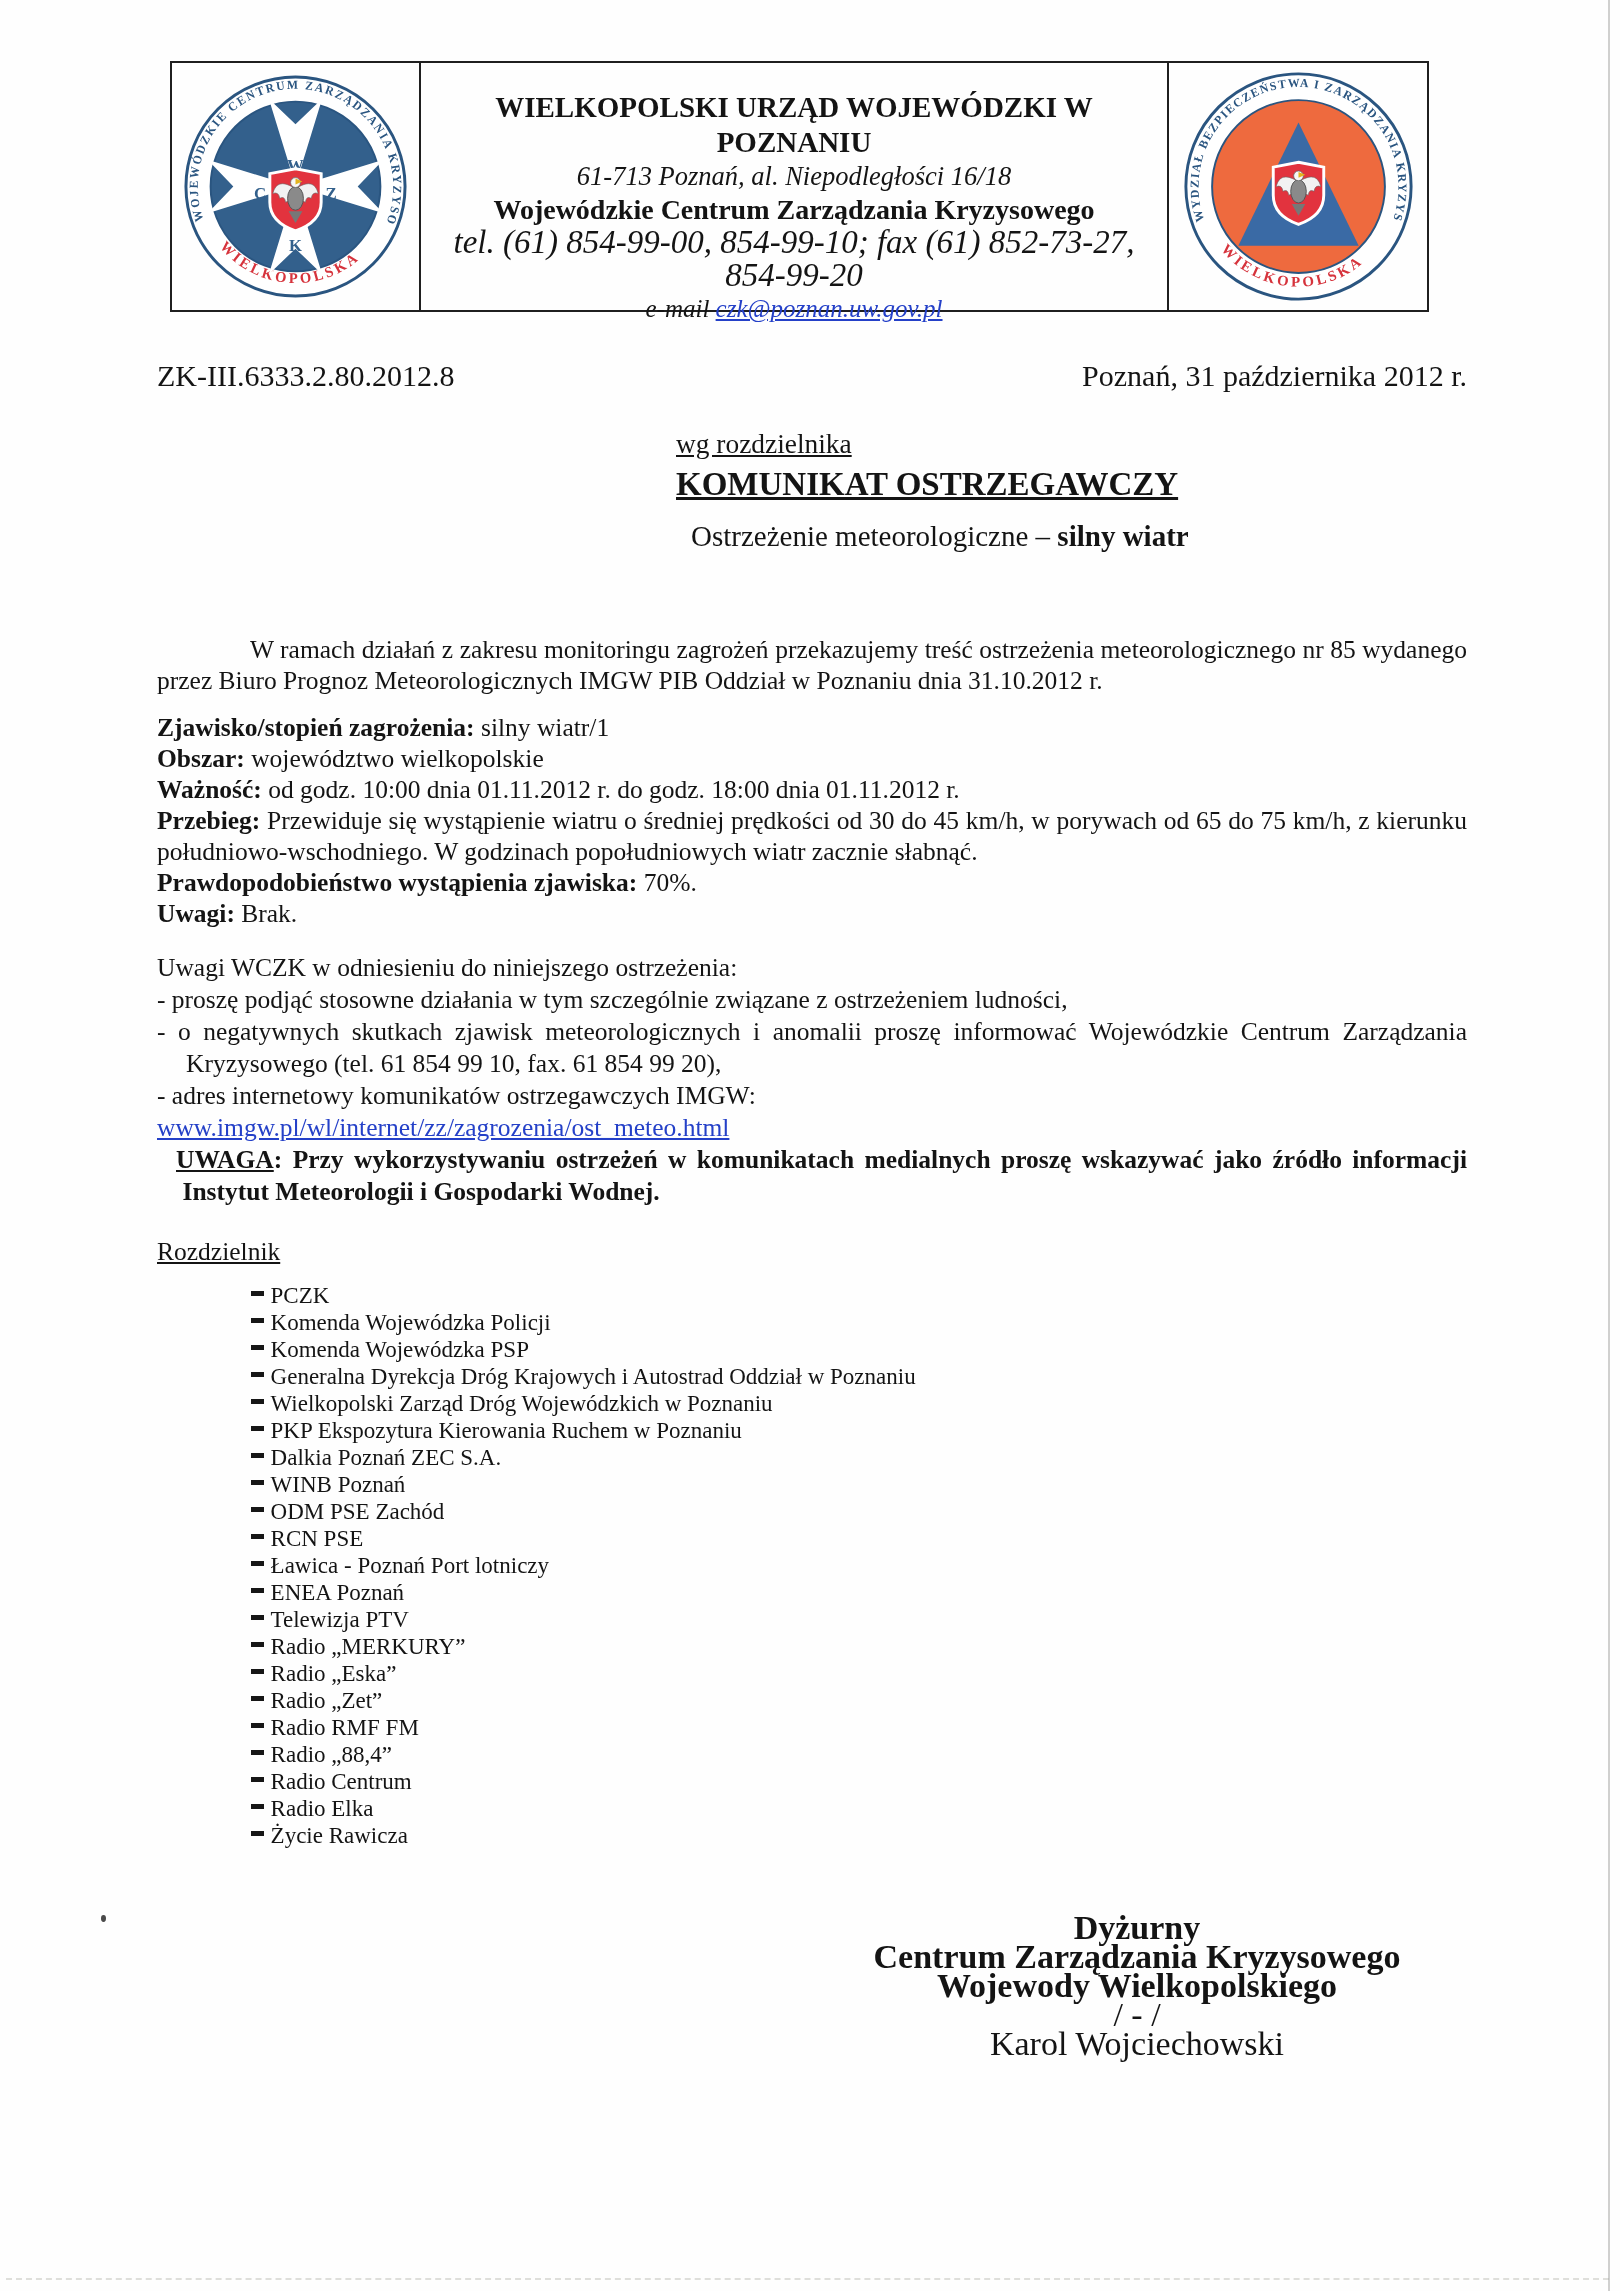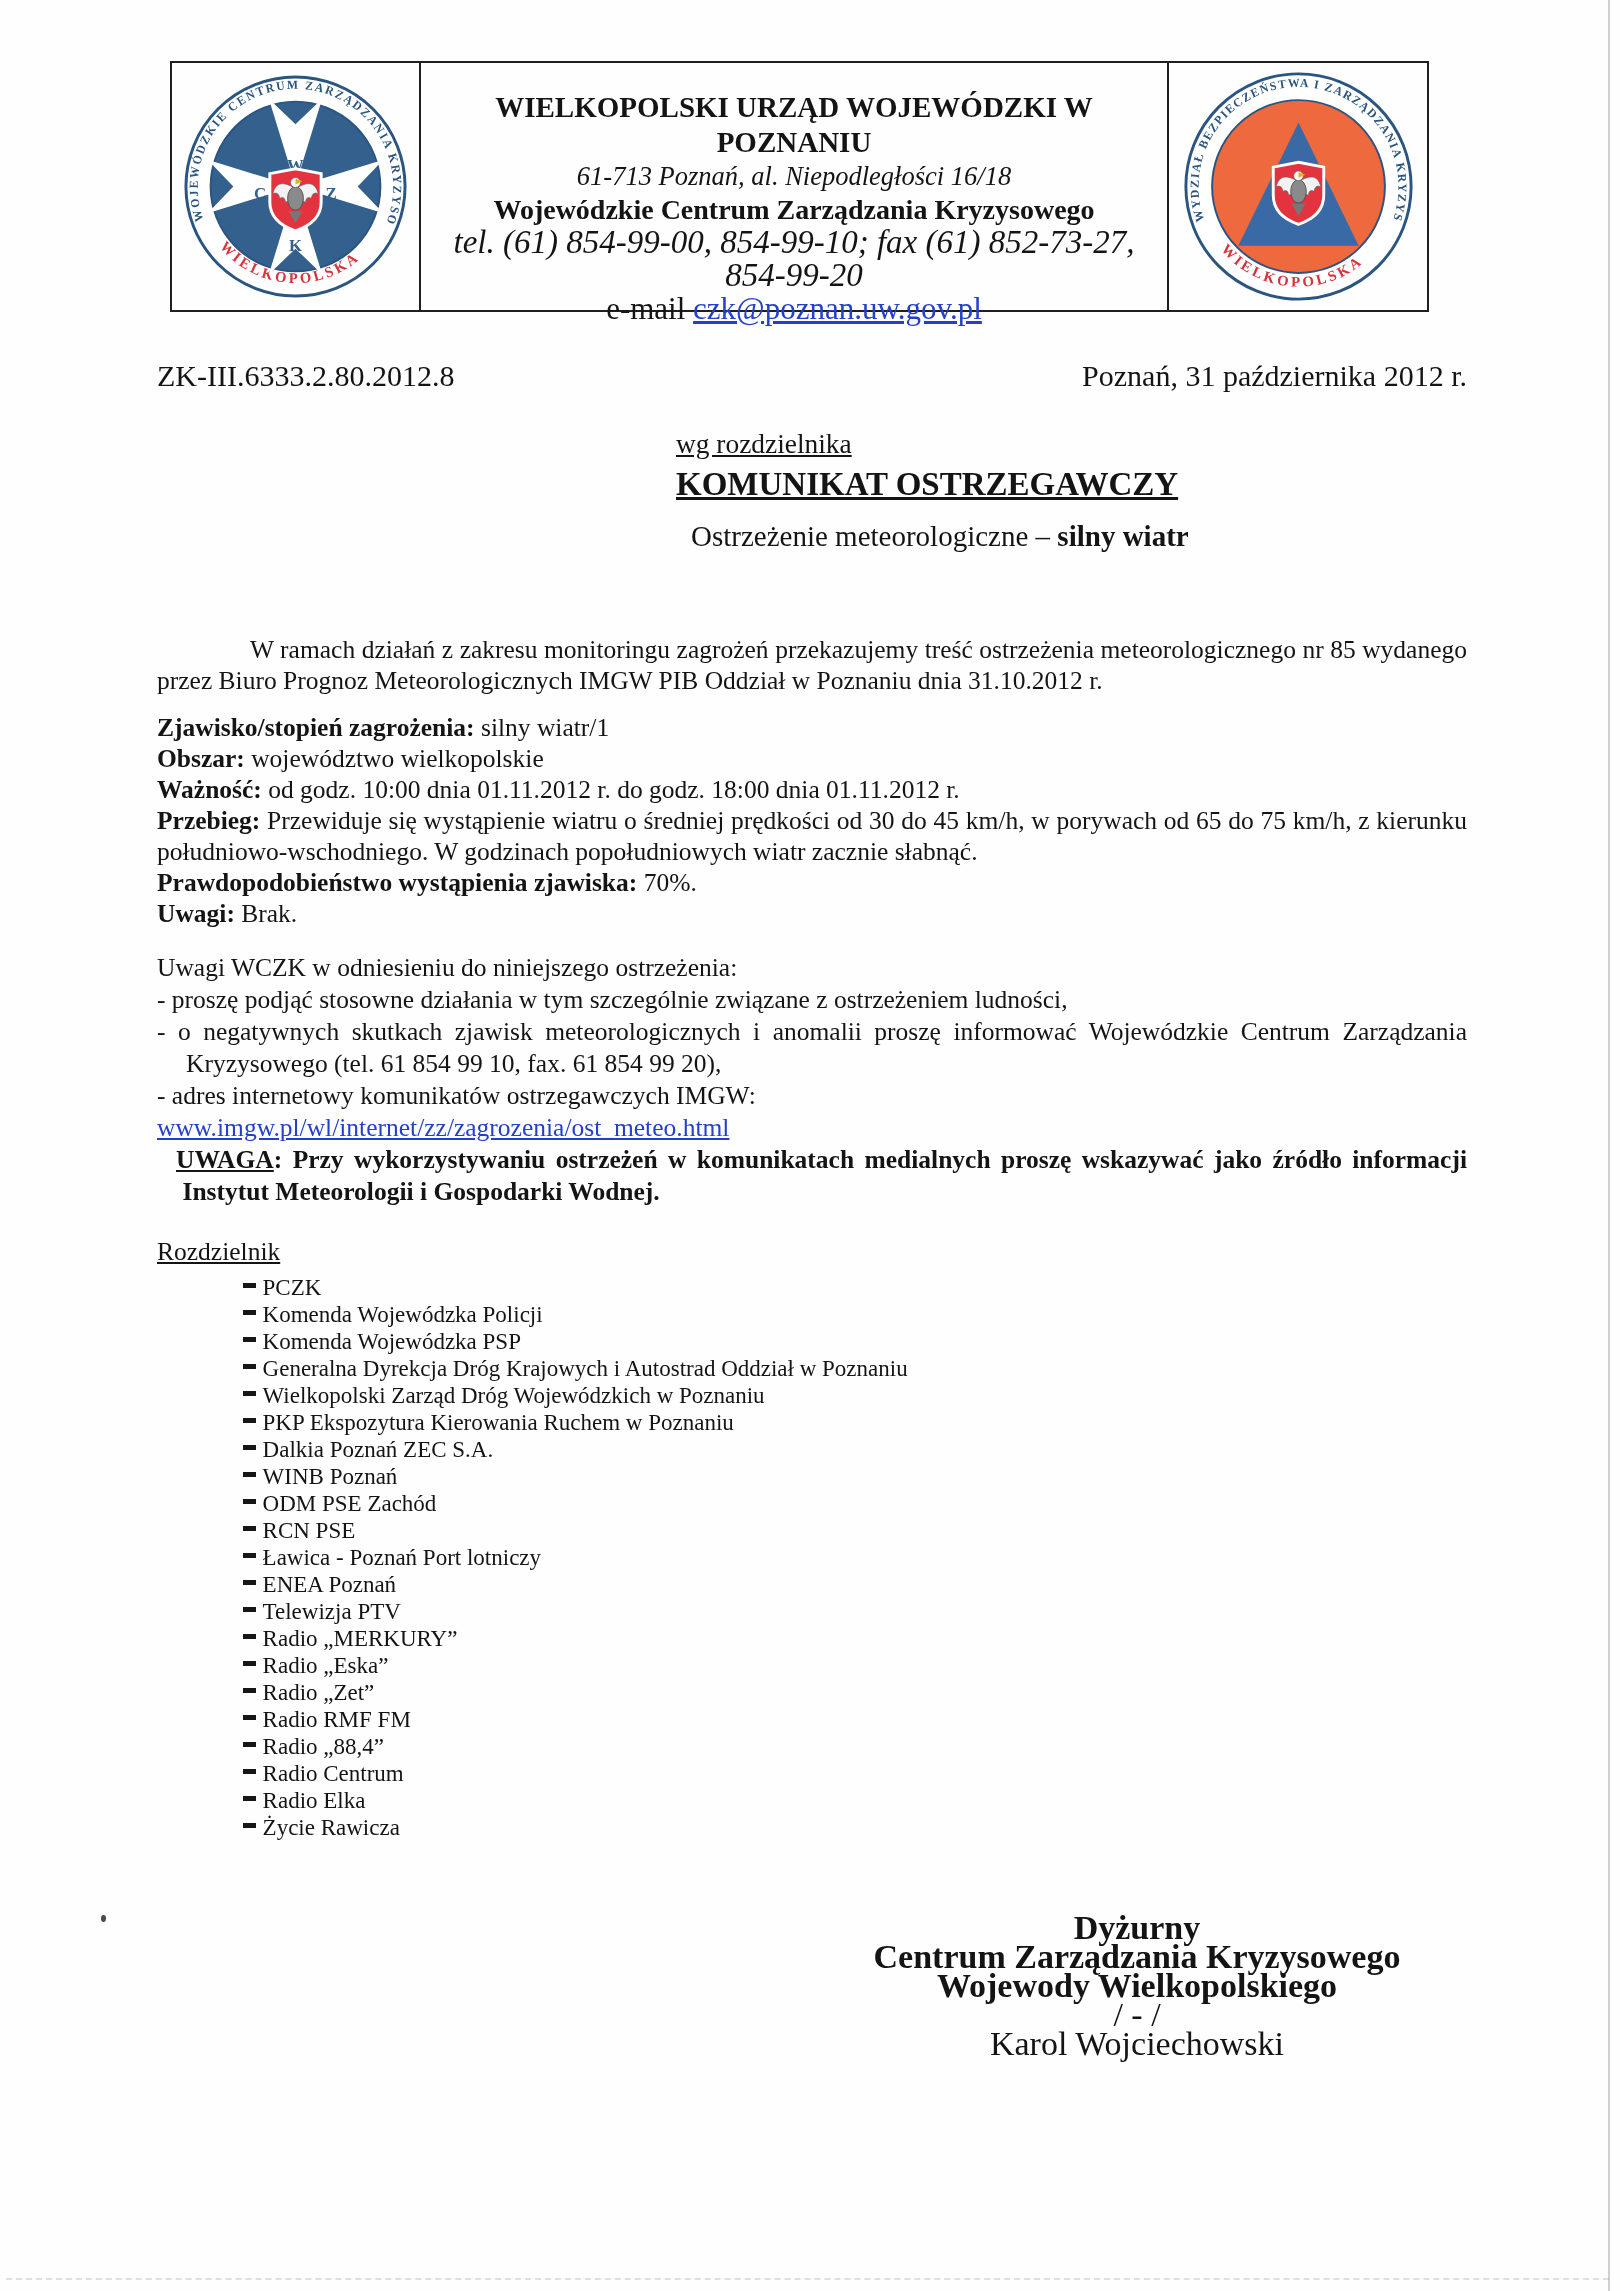--- a/index.html
+++ b/index.html
@@ -13,21 +13,21 @@
     border:2px solid #1f1f1f;box-sizing:border-box;display:flex;}
   .cell-logo-left{width:249px;border-right:2px solid #1f1f1f;box-sizing:border-box;
     display:flex;align-items:center;justify-content:center;}
   .cell-logo-right{width:260px;border-left:2px solid #1f1f1f;box-sizing:border-box;
     display:flex;align-items:center;justify-content:center;}
   .cell-center{flex:1;text-align:center;padding-top:27.4px;}
   .h-line1{font-size:29px;font-weight:bold;line-height:35px;}
   .h-line2{font-size:26.5px;font-style:italic;line-height:33px;}
   .h-line3{font-size:28px;font-weight:bold;line-height:33px;}
   .h-line4{font-size:33px;font-style:italic;line-height:33px;}
-  .h-line5{font-size:31px;line-height:34px;}
+  .h-line5{font-size:25px;font-style:italic;line-height:34px;}
   a.lnk{color:#2440c8;text-decoration:underline;cursor:pointer;}
   
   .refrow{position:absolute;left:157px;top:323px;width:1310px;display:flex;
     justify-content:space-between;font-size:30px;margin-top:36px;}
   
   .titleblock{position:absolute;left:676px;top:429px;}
   .t1{font-size:27.4px;text-decoration:underline;margin:0 0 4.9px 0;line-height:31px;}
   .t2{font-size:33px;font-weight:bold;text-decoration:underline;margin:0 0 2.9px 0;line-height:39px;}
   .t3{font-size:29px;margin:15px;line-height:35px;}
   
@@ -37,21 +37,21 @@
   .details p{margin:0;text-align:justify;}
   .wczk{position:absolute;left:157px;top:952px;width:1310px;font-size:25.5px;line-height:32px;}
   .wczk p{margin:0;}
   .hang{padding-left:29px;text-indent:-29px;}
   .just{text-align:justify;}
   .uwaga{font-weight:bold;text-align:justify;padding-left:25.5px;text-indent:-25.5px;}
   .uwaga .u{text-decoration:underline;margin-left:19px;}
   
   .rozdzielnik{position:absolute;left:157px;top:1237px;}
   .roz-heading{font-size:25.5px;text-decoration:underline;margin:0 0 3.9px 0;line-height:29px;}
-  .roz-list{list-style:none;margin:8px;padding:0 0 0 78px;font-size:23px;}
+  .roz-list{list-style:none;margin:16px;padding:0 0 0 78px;font-size:23px;}
   .roz-list li{line-height:27px;white-space:nowrap;}
   .bul{display:inline-block;width:12.7px;height:4.9px;background:#161616;
     margin-right:6.9px;position:relative;top:-6.9px;}
   
   .signature{position:absolute;left:843px;top:1913px;width:588px;text-align:center;
     font-size:34px;line-height:29px;}
   .sig-b{font-weight:bold;}
   
   .dot{position:absolute;left:101px;top:1915px;width:4.9px;height:6.9px;background:#4a4a4a;border-radius:50%;}
   .bottom-artifact{position:absolute;left:5.9px;bottom:11.8px;width:1603px;border-top:2px dashed #c7c7c0;opacity:.55;}

